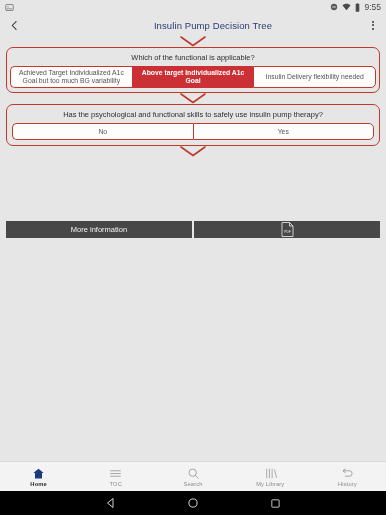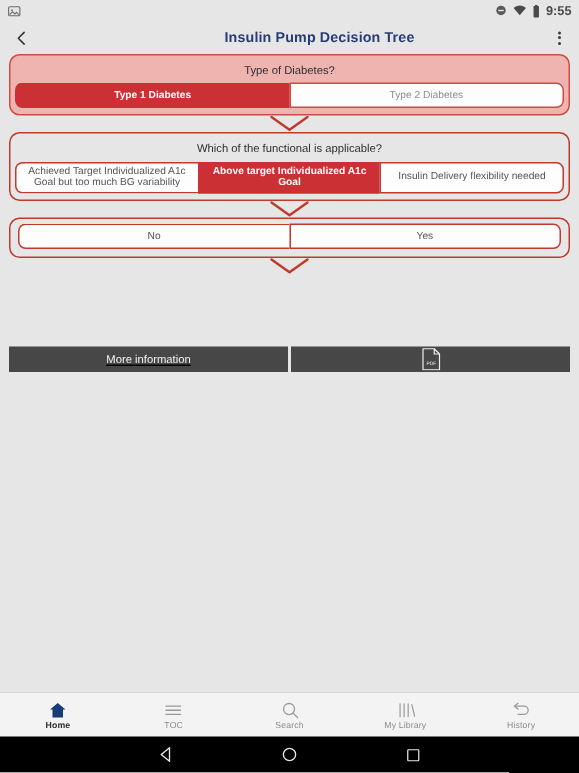--- a/index.html
+++ b/index.html
@@ -15,35 +15,35 @@
   .statusbar {
     height: 14px; flex: 0 0 14px;
     background: #e6e6e6;
     display: flex; align-items: center;
     padding: 0 5px;
     color: #5a5a5a;
   }
   .statusbar .sb-left { display: flex; align-items: center; gap: 3px; }
   .statusbar .sb-right {
     margin-left: auto; display: flex; align-items: center; gap: 4px;
-    font-size: 8.5px; color: #4a4a4a; font-weight: bold;
+    font-size: 8.5px; color: #4a4a4a;
   }
   .sb-ico { display: block; }
 
   
   .appbar {
     height: 22px; flex: 0 0 22px;
     background: #e6e6e6;
     display: flex; align-items: center;
     padding: 0 6px;
     position: relative;
   }
   .appbar-title {
     position: absolute; left: 0; right: 0; text-align: center;
-    font-size: 9.5px; font-weight: bold; color: #283b75;
+    font-size: 9.5px; font-weight: normal; color: #283b75;
     letter-spacing: .1px;
     pointer-events: none;
     padding-left: 40px;
   }
   .back-btn { width: 16px; height: 16px; display: flex; align-items: center; justify-content: center; cursor: pointer; z-index:2; }
   .overflow-btn { margin-left: auto; width: 14px; height: 16px; display: flex; flex-direction: column;
       align-items: center; justify-content: center; gap: 1.5px; cursor: pointer; z-index: 2; }
   .overflow-btn i { width: 2px; height: 2px; background: #3a3a3a; border-radius: 50%; display:block; }
 
   
@@ -102,21 +102,21 @@
     height: 11px;
     display: flex; align-items: flex-start; justify-content: center;
     position: relative;
   }
   .connector svg { display: block; }
 
   
   .gap { height: 48px; }
 
   
-  .actions { margin: 0 6px; text-decoration: underline; }
+  .actions { margin: 16px 6px; }
   .actions-row { display: flex; gap: 2px; margin-bottom: 2px; }
   .btn-dark {
     background: #474747;
     color: #f2f2f2;
     font-size: 7.5px;
     height: 17px;
     display: flex; align-items: center; justify-content: center;
     cursor: pointer;
     border: none;
     font-family: "Liberation Sans", sans-serif;
@@ -191,27 +191,20 @@
   <div class="appbar-title">Insulin Pump Decision Tree</div>
   <div class="overflow-btn">
     <i></i>
       <i></i>
       <i></i>
   </div>
 </div>
 
 <div class="content">
 
-  <div class="card filled">
-    <div class="card-q">Type of Diabetes?</div>
-    <div class="opts">
-      <div class="opt first selected">Type 1 Diabetes</div>
-      <div class="opt last">Type 2 Diabetes</div>
-    </div>
-  </div>
 
   <div class="connector">
     <svg width="26" height="11" viewBox="0 0 26 11">
       <path d="M1 1 L13 9.5 L25 1" fill="none" stroke="#c0392b" stroke-width="1.6" stroke-linecap="round" stroke-linejoin="round"></path>
     </svg>
   </div>
 
   <div class="card plain">
     <div class="card-q">Which of the functional is applicable?</div>
     <div class="opts">
@@ -221,20 +214,21 @@
     </div>
   </div>
 
   <div class="connector">
     <svg width="26" height="11" viewBox="0 0 26 11">
       <path d="M1 1 L13 9.5 L25 1" fill="none" stroke="#c0392b" stroke-width="1.6" stroke-linecap="round" stroke-linejoin="round"></path>
     </svg>
   </div>
 
   <div class="card plain">
+    <div class="card-q">Has the psychological and functional skills to safely use insulin pump therapy?</div>
     <div class="opts inset">
       <div class="opt first">No</div>
       <div class="opt last">Yes</div>
     </div>
   </div>
 
   <div class="connector">
     <svg width="26" height="11" viewBox="0 0 26 11">
       <path d="M1 1 L13 9.5 L25 1" fill="none" stroke="#c0392b" stroke-width="1.6" stroke-linecap="round" stroke-linejoin="round"></path>
     </svg>

